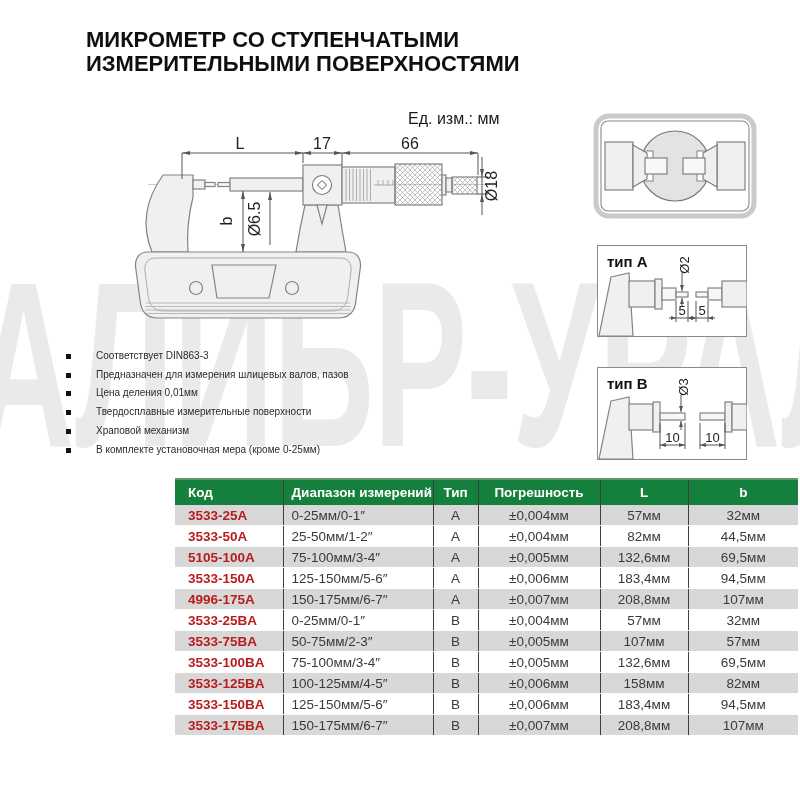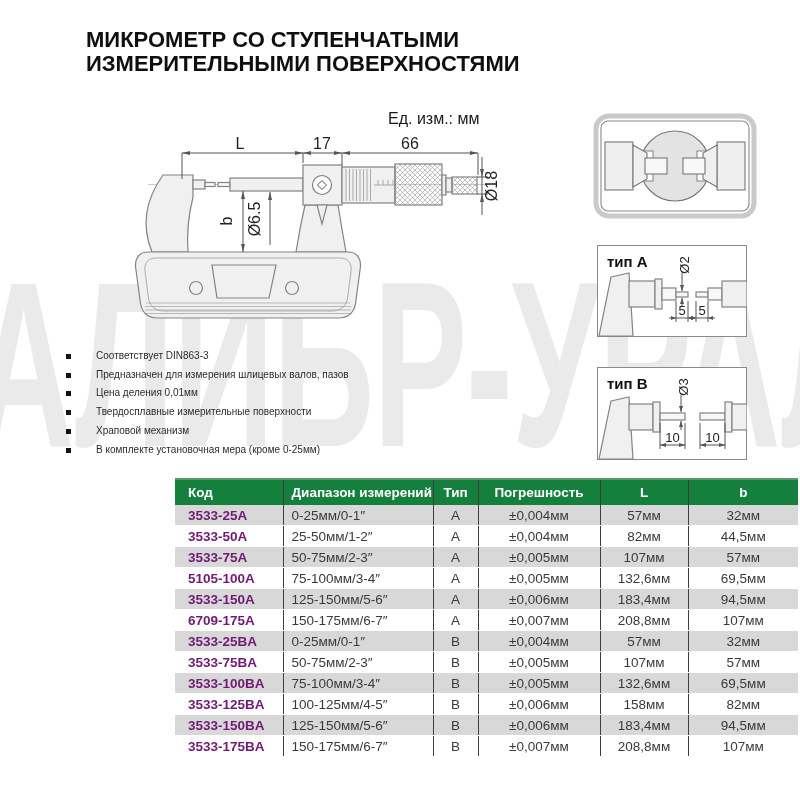--- a/index.html
+++ b/index.html
@@ -13,21 +13,21 @@
     white-space:nowrap;letter-spacing:-2px;
     transform:scaleX(0.60);transform-origin:0 0;
     user-select:none;
   }
   .content{position:relative;z-index:1;}
   .title{
     position:absolute;left:38px;top:28px;width:560px;
     font-size:22px;font-weight:bold;line-height:24px;color:#0f0f0f;margin-left:48px;
   }
   .units{
-    position:absolute;left:388px;top:110px;
+    position:absolute;left:408px;top:110px;
     font-size:16px;color:#1a1a1a;
   }
   .svg-abs{position:absolute;}
   .features{
     position:absolute;left:62px;top:347px;width:480px;
     list-style:none;margin:0;padding:0;
     font-size:10px;line-height:18.7px;color:#2b2b2b;
   }
   .features li{position:relative;padding-left:34px;}
   .features li::before{
@@ -43,21 +43,21 @@
     border-top:2px solid #5f9465;padding:0;text-align:center;
   }
   .spec-table td{
     height:20px;padding:0;text-align:center;color:#3a3a3a;
     border-bottom:1px solid #fff;
   }
   .spec-table th + th, .spec-table td + td{border-left:1px solid #3e3e3e;}
   .spec-table tbody tr:nth-child(odd) td{background:#d8d8d8;}
   .spec-table tbody tr:nth-child(even) td{background:#ffffff;}
   .spec-table .code{text-align:left;padding-left:13px;}
-  .spec-table td.code{font-weight:bold;color:#701a75;}
+  .spec-table td.code{font-weight:bold;color:#b91c1c;}
   .spec-table .range{text-align:left;padding-left:8px;margin-left:23px;}
   .panel-label{font-size:15px;font-weight:bold;fill:#111;}
   .dim-text{font-size:16px;fill:#222;}
   .dim-text-sm{font-size:13px;fill:#222;}
   .dim-line{stroke:#555;stroke-width:1;fill:none;}
   .dim-arrow{fill:#555;stroke:none;}
   .part{fill:#f0f0f0;stroke:#838383;stroke-width:1.2;}
   .part-light{fill:#f7f7f7;stroke:#838383;stroke-width:1.2;}
   .part-line{stroke:#9a9a9a;stroke-width:0.8;fill:none;}
 </style>
@@ -305,95 +305,87 @@
         </tr>
         <tr>
           <td class="code">3533-50A</td>
           <td class="range">25-50мм/1-2″</td>
           <td>A</td>
           <td>±0,004мм</td>
           <td>82мм</td>
           <td>44,5мм</td>
         </tr>
         <tr>
-          <td class="code">3533-75A</td>
+          <td class="code">5105-100A</td>
+          <td class="range">75-100мм/3-4″</td>
+          <td>A</td>
+          <td>±0,005мм</td>
+          <td>132,6мм</td>
+          <td>69,5мм</td>
+        </tr>
+        <tr>
+          <td class="code">3533-150A</td>
+          <td class="range">125-150мм/5-6″</td>
+          <td>A</td>
+          <td>±0,006мм</td>
+          <td>183,4мм</td>
+          <td>94,5мм</td>
+        </tr>
+        <tr>
+          <td class="code">4996-175A</td>
+          <td class="range">150-175мм/6-7″</td>
+          <td>A</td>
+          <td>±0,007мм</td>
+          <td>208,8мм</td>
+          <td>107мм</td>
+        </tr>
+        <tr>
+          <td class="code">3533-25BA</td>
+          <td class="range">0-25мм/0-1″</td>
+          <td>B</td>
+          <td>±0,004мм</td>
+          <td>57мм</td>
+          <td>32мм</td>
+        </tr>
+        <tr>
+          <td class="code">3533-75BA</td>
           <td class="range">50-75мм/2-3″</td>
-          <td>A</td>
+          <td>B</td>
           <td>±0,005мм</td>
           <td>107мм</td>
           <td>57мм</td>
         </tr>
         <tr>
-          <td class="code">5105-100A</td>
+          <td class="code">3533-100BA</td>
           <td class="range">75-100мм/3-4″</td>
-          <td>A</td>
+          <td>B</td>
           <td>±0,005мм</td>
           <td>132,6мм</td>
           <td>69,5мм</td>
         </tr>
         <tr>
-          <td class="code">3533-150A</td>
+          <td class="code">3533-125BA</td>
+          <td class="range">100-125мм/4-5″</td>
+          <td>B</td>
+          <td>±0,006мм</td>
+          <td>158мм</td>
+          <td>82мм</td>
+        </tr>
+        <tr>
+          <td class="code">3533-150BA</td>
           <td class="range">125-150мм/5-6″</td>
-          <td>A</td>
+          <td>B</td>
           <td>±0,006мм</td>
           <td>183,4мм</td>
           <td>94,5мм</td>
         </tr>
         <tr>
-          <td class="code">6709-175A</td>
+          <td class="code">3533-175BA</td>
           <td class="range">150-175мм/6-7″</td>
-          <td>A</td>
+          <td>B</td>
           <td>±0,007мм</td>
           <td>208,8мм</td>
           <td>107мм</td>
         </tr>
-        <tr>
-          <td class="code">3533-25BA</td>
-          <td class="range">0-25мм/0-1″</td>
-          <td>B</td>
-          <td>±0,004мм</td>
-          <td>57мм</td>
-          <td>32мм</td>
-        </tr>
-        <tr>
-          <td class="code">3533-75BA</td>
-          <td class="range">50-75мм/2-3″</td>
-          <td>B</td>
-          <td>±0,005мм</td>
-          <td>107мм</td>
-          <td>57мм</td>
-        </tr>
-        <tr>
-          <td class="code">3533-100BA</td>
-          <td class="range">75-100мм/3-4″</td>
-          <td>B</td>
-          <td>±0,005мм</td>
-          <td>132,6мм</td>
-          <td>69,5мм</td>
-        </tr>
-        <tr>
-          <td class="code">3533-125BA</td>
-          <td class="range">100-125мм/4-5″</td>
-          <td>B</td>
-          <td>±0,006мм</td>
-          <td>158мм</td>
-          <td>82мм</td>
-        </tr>
-        <tr>
-          <td class="code">3533-150BA</td>
-          <td class="range">125-150мм/5-6″</td>
-          <td>B</td>
-          <td>±0,006мм</td>
-          <td>183,4мм</td>
-          <td>94,5мм</td>
-        </tr>
-        <tr>
-          <td class="code">3533-175BA</td>
-          <td class="range">150-175мм/6-7″</td>
-          <td>B</td>
-          <td>±0,007мм</td>
-          <td>208,8мм</td>
-          <td>107мм</td>
-        </tr>
       </tbody>
   </table>
 
 </div>
 
 </body></html>

